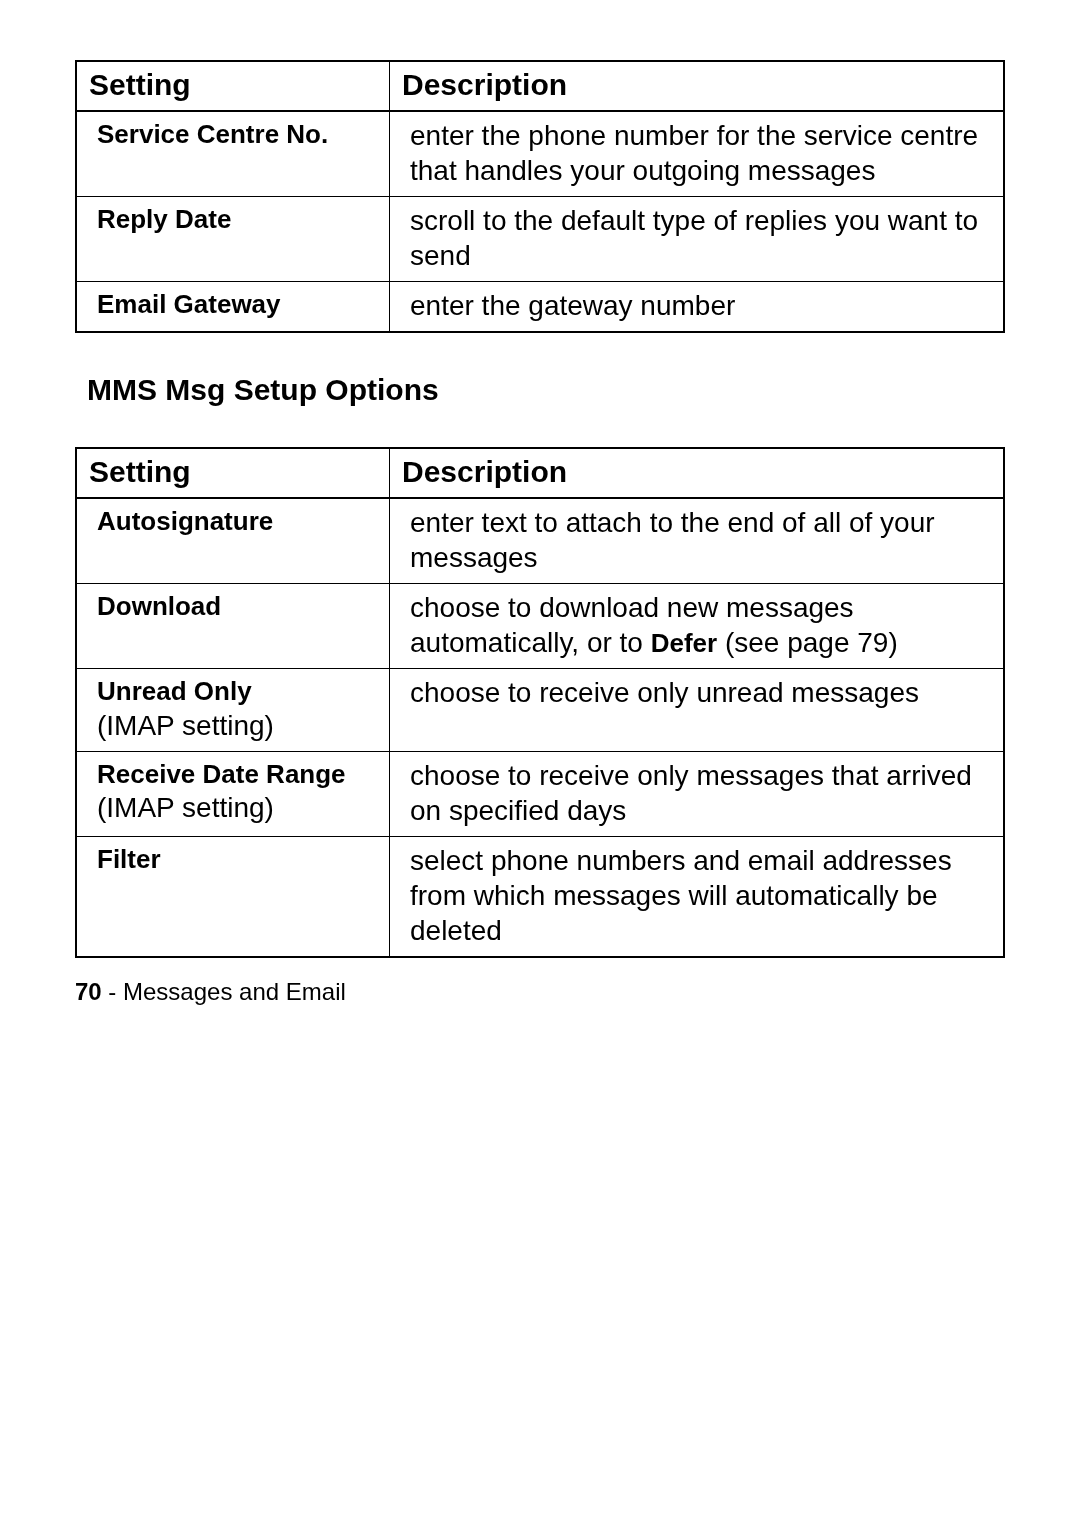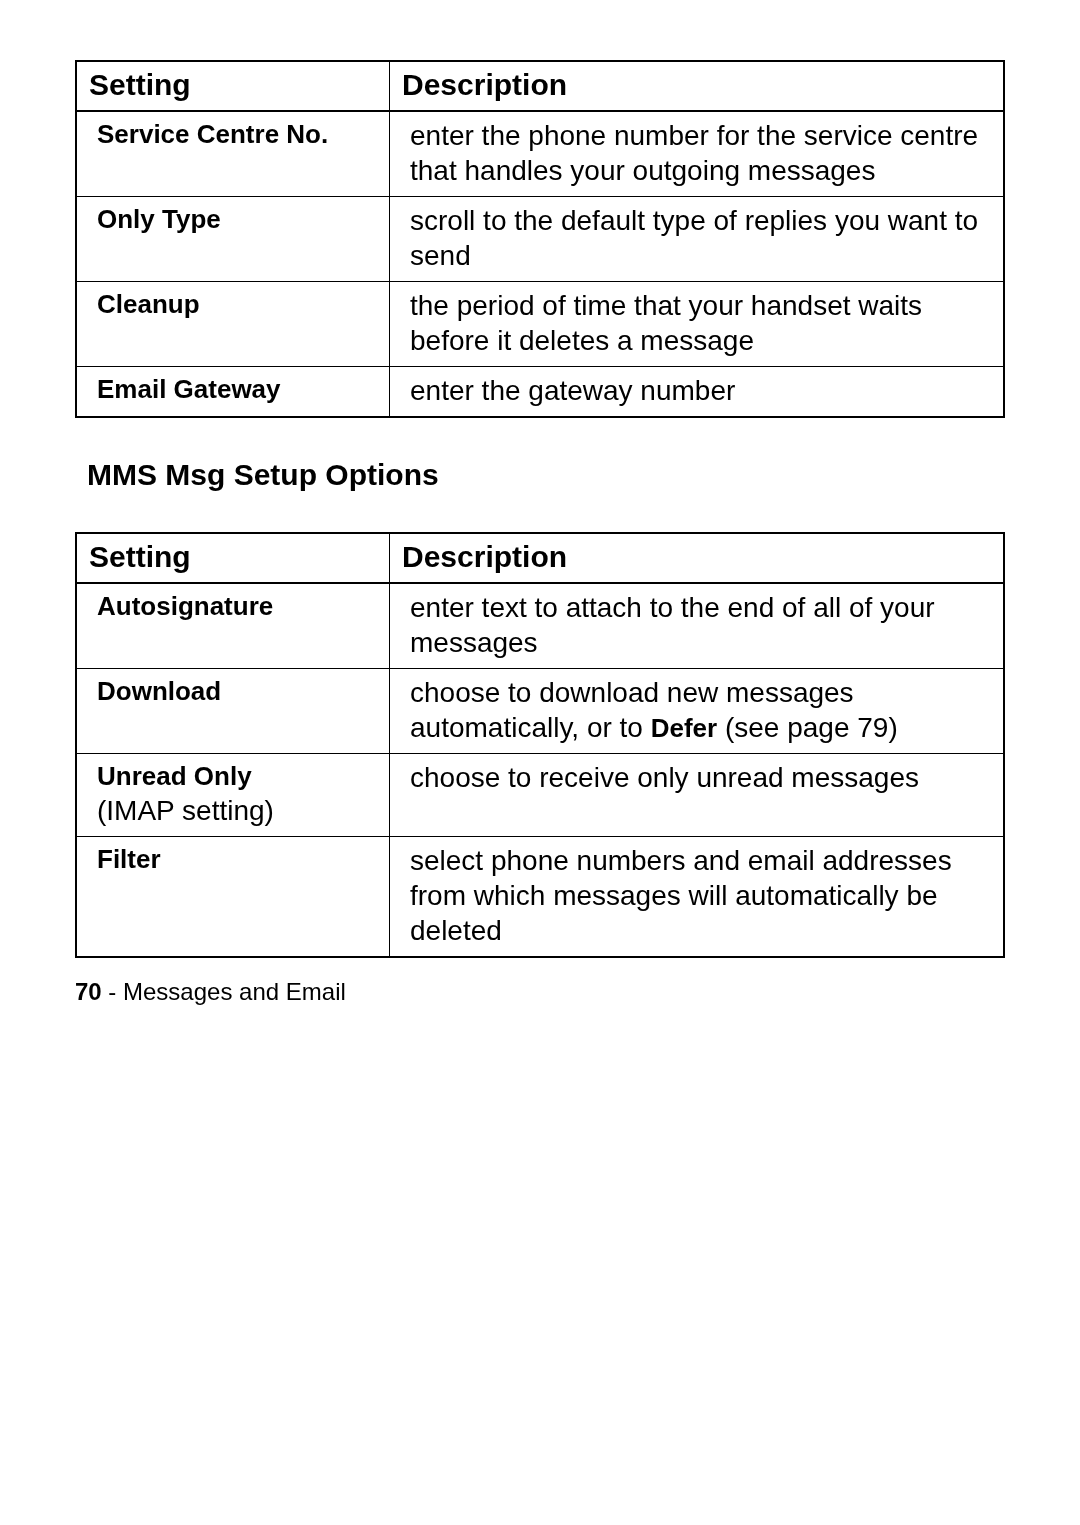--- a/index.html
+++ b/index.html
@@ -78,29 +78,23 @@
   </thead>
   <tbody>
     <tr>
       <td class="setting-col">
           <span class="setting-name">Service Centre No.</span>
         </td>
       <td>enter the phone number for the service centre that handles your outgoing messages</td>
     </tr>
     <tr>
       <td class="setting-col">
-          <span class="setting-name">Only Type</span>
+          <span class="setting-name">Reply Date</span>
         </td>
       <td>scroll to the default type of replies you want to send</td>
-    </tr>
-    <tr>
-      <td class="setting-col">
-          <span class="setting-name">Cleanup</span>
-        </td>
-      <td>the period of time that your handset waits before it deletes a message</td>
     </tr>
     <tr>
       <td class="setting-col">
           <span class="setting-name">Email Gateway</span>
         </td>
       <td>enter the gateway number</td>
     </tr>
   </tbody>
 </table>
 
@@ -130,20 +124,27 @@
     </tr>
     <tr>
       <td class="setting-col">
         <span class="setting-name">Unread Only</span>
         <span class="setting-sub">(IMAP setting)</span>
       </td>
       <td><span>choose to receive only unread messages</span><span class="defer"></span><span></span></td>
     </tr>
     <tr>
       <td class="setting-col">
+        <span class="setting-name">Receive Date Range</span>
+        <span class="setting-sub">(IMAP setting)</span>
+      </td>
+      <td><span>choose to receive only messages that arrived on specified days</span><span class="defer"></span><span></span></td>
+    </tr>
+    <tr>
+      <td class="setting-col">
         <span class="setting-name">Filter</span>
         <span class="setting-sub"></span>
       </td>
       <td><span>select phone numbers and email addresses from which messages will automatically be deleted</span><span class="defer"></span><span></span></td>
     </tr>
   </tbody>
 </table>
 
 <div class="footer">
   <span class="pagenum">70</span><span> - </span><span>Messages and Email</span>

